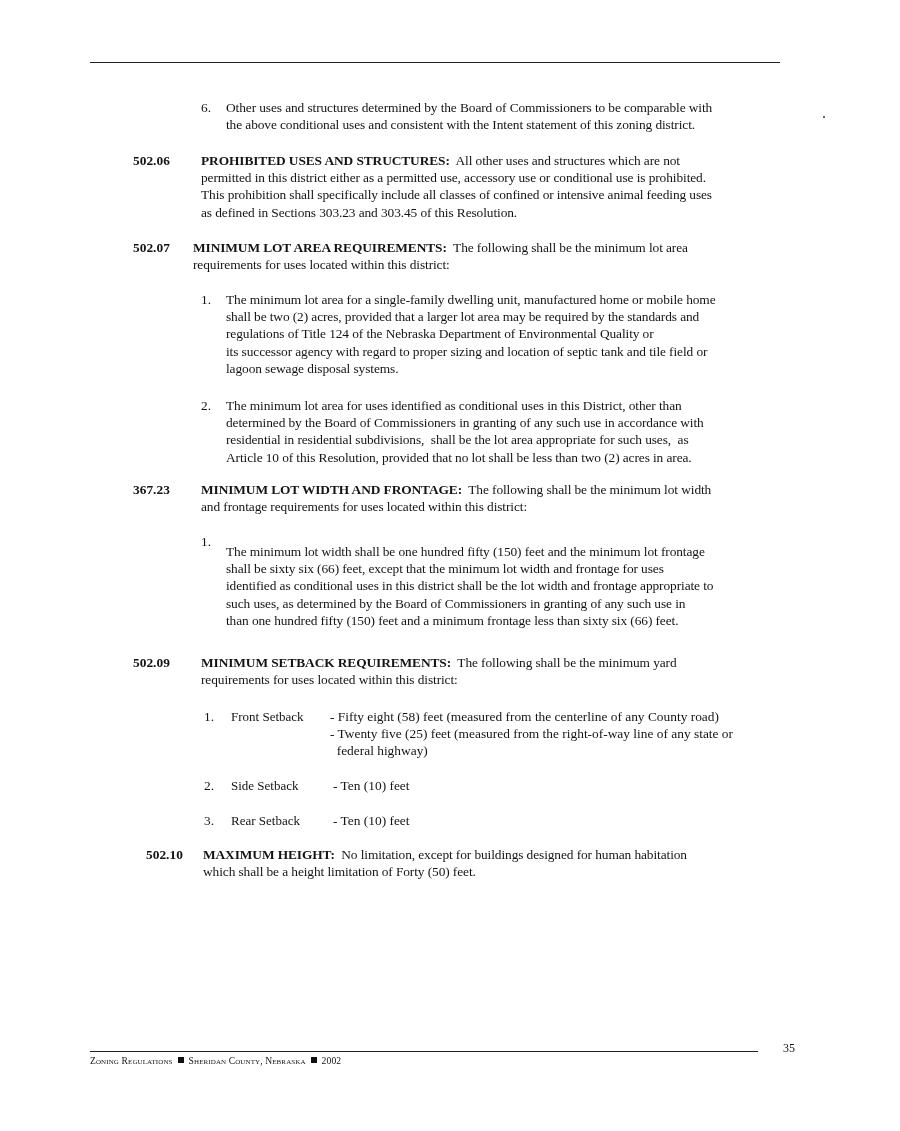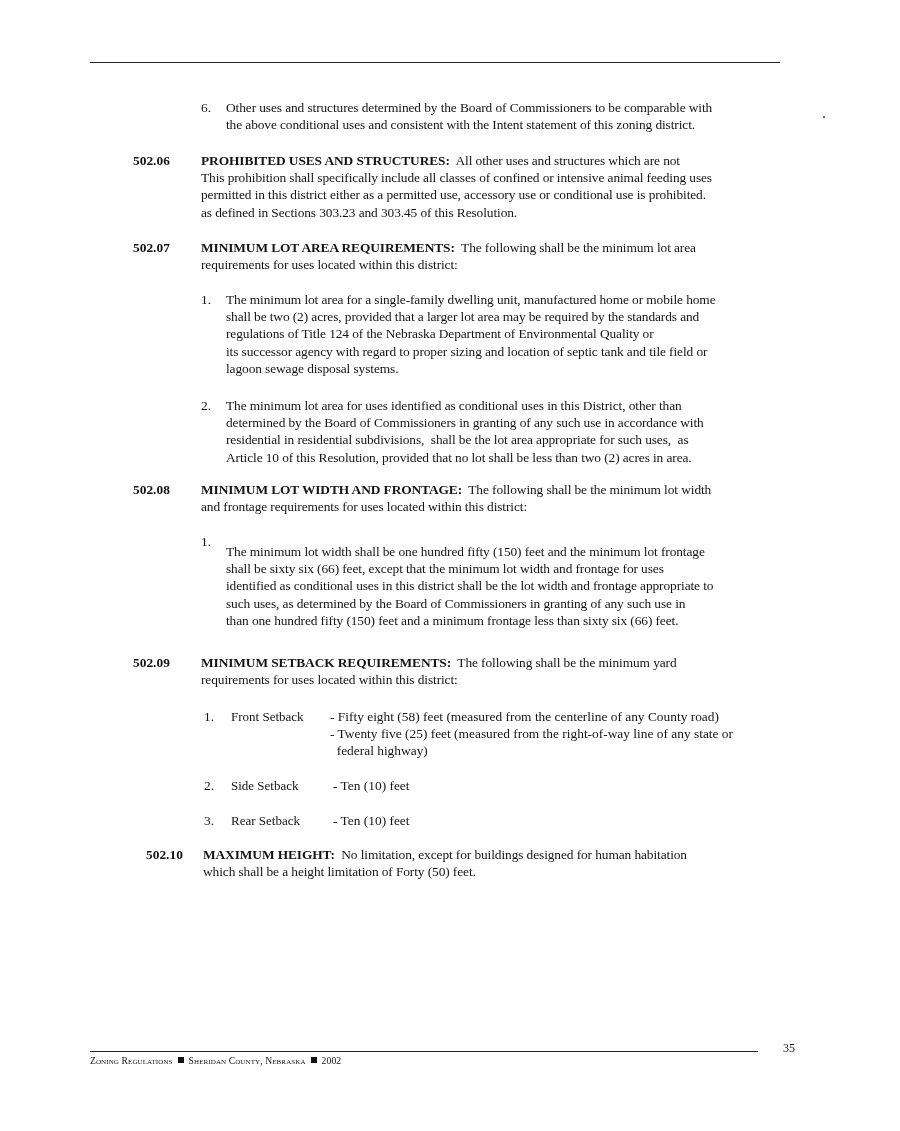--- a/index.html
+++ b/index.html
@@ -42,27 +42,27 @@
 
   <div class="item-num" style="left:201px; top:99px;">6.</div>
   <div class="para" style="left:226px; top:99px;">
     <div>Other uses and structures determined by the Board of Commissioners to be comparable with</div>
     <div>the above conditional uses and consistent with the Intent statement of this zoning district.</div>
   </div>
 
   <div class="sec-num" style="left:133px; top:152px;">502.06</div>
   <div class="para" style="left:201px; top:152px;">
     <div><span class="heading">PROHIBITED USES AND STRUCTURES:</span>&nbsp; <span>All other uses and structures which are not</span></div>
+    <div>permitted in this district either as a permitted use, accessory use or conditional use is prohibited.</div>
     <div>This prohibition shall specifically include all classes of confined or intensive animal feeding uses</div>
-    <div>permitted in this district either as a permitted use, accessory use or conditional use is prohibited.</div>
     <div>as defined in Sections 303.23 and 303.45 of this Resolution.</div>
   </div>
 
   <div class="sec-num" style="left:133px; top:239px;">502.07</div>
-  <div class="para" style="left:201px; top:239px;">
+  <div class="para" style="left:193px; top:239px;">
     <div><span class="heading">MINIMUM LOT AREA REQUIREMENTS:</span>&nbsp; <span>The following shall be the minimum lot area</span></div>
     <div>requirements for uses located within this district:</div>
   </div>
 
   <div class="item-num" style="left:201px; top:291px;">1.</div>
   <div class="para" style="left:226px; top:291px;">
     <div>The minimum lot area for a single-family dwelling unit, manufactured home or mobile home</div>
     <div>shall be two (2) acres, provided that a larger lot area may be required by the standards and</div>
     <div>regulations of Title 124 of the Nebraska Department of Environmental Quality or</div>
     <div>its successor agency with regard to proper sizing and location of septic tank and tile field or</div>
@@ -70,21 +70,21 @@
   </div>
 
   <div class="item-num" style="left:201px; top:397px;">2.</div>
   <div class="para" style="left:226px; top:397px;">
     <div>The minimum lot area for uses identified as conditional uses in this District, other than</div>
     <div>determined by the Board of Commissioners in granting of any such use in accordance with</div>
     <div style="white-space:pre;">residential in residential subdivisions,  shall be the lot area appropriate for such uses,  as</div>
     <div>Article 10 of this Resolution, provided that no lot shall be less than two (2) acres in area.</div>
   </div>
 
-  <div class="sec-num" style="left:133px; top:481px;">502.08</div>
+  <div class="sec-num" style="left:133px; top:481px;">367.23</div>
   <div class="para" style="left:201px; top:481px;">
     <div><span class="heading">MINIMUM LOT WIDTH AND FRONTAGE:</span>&nbsp; <span>The following shall be the minimum lot width</span></div>
     <div>and frontage requirements for uses located within this district:</div>
   </div>
 
   <div class="item-num" style="left:201px; top:533px;">1.</div>
   <div class="para" style="left:226px; top:543px;">
     <div>The minimum lot width shall be one hundred fifty (150) feet and the minimum lot frontage</div>
     <div>shall be sixty six (66) feet, except that the minimum lot width and frontage for uses</div>
     <div>identified as conditional uses in this district shall be the lot width and frontage appropriate to</div>

